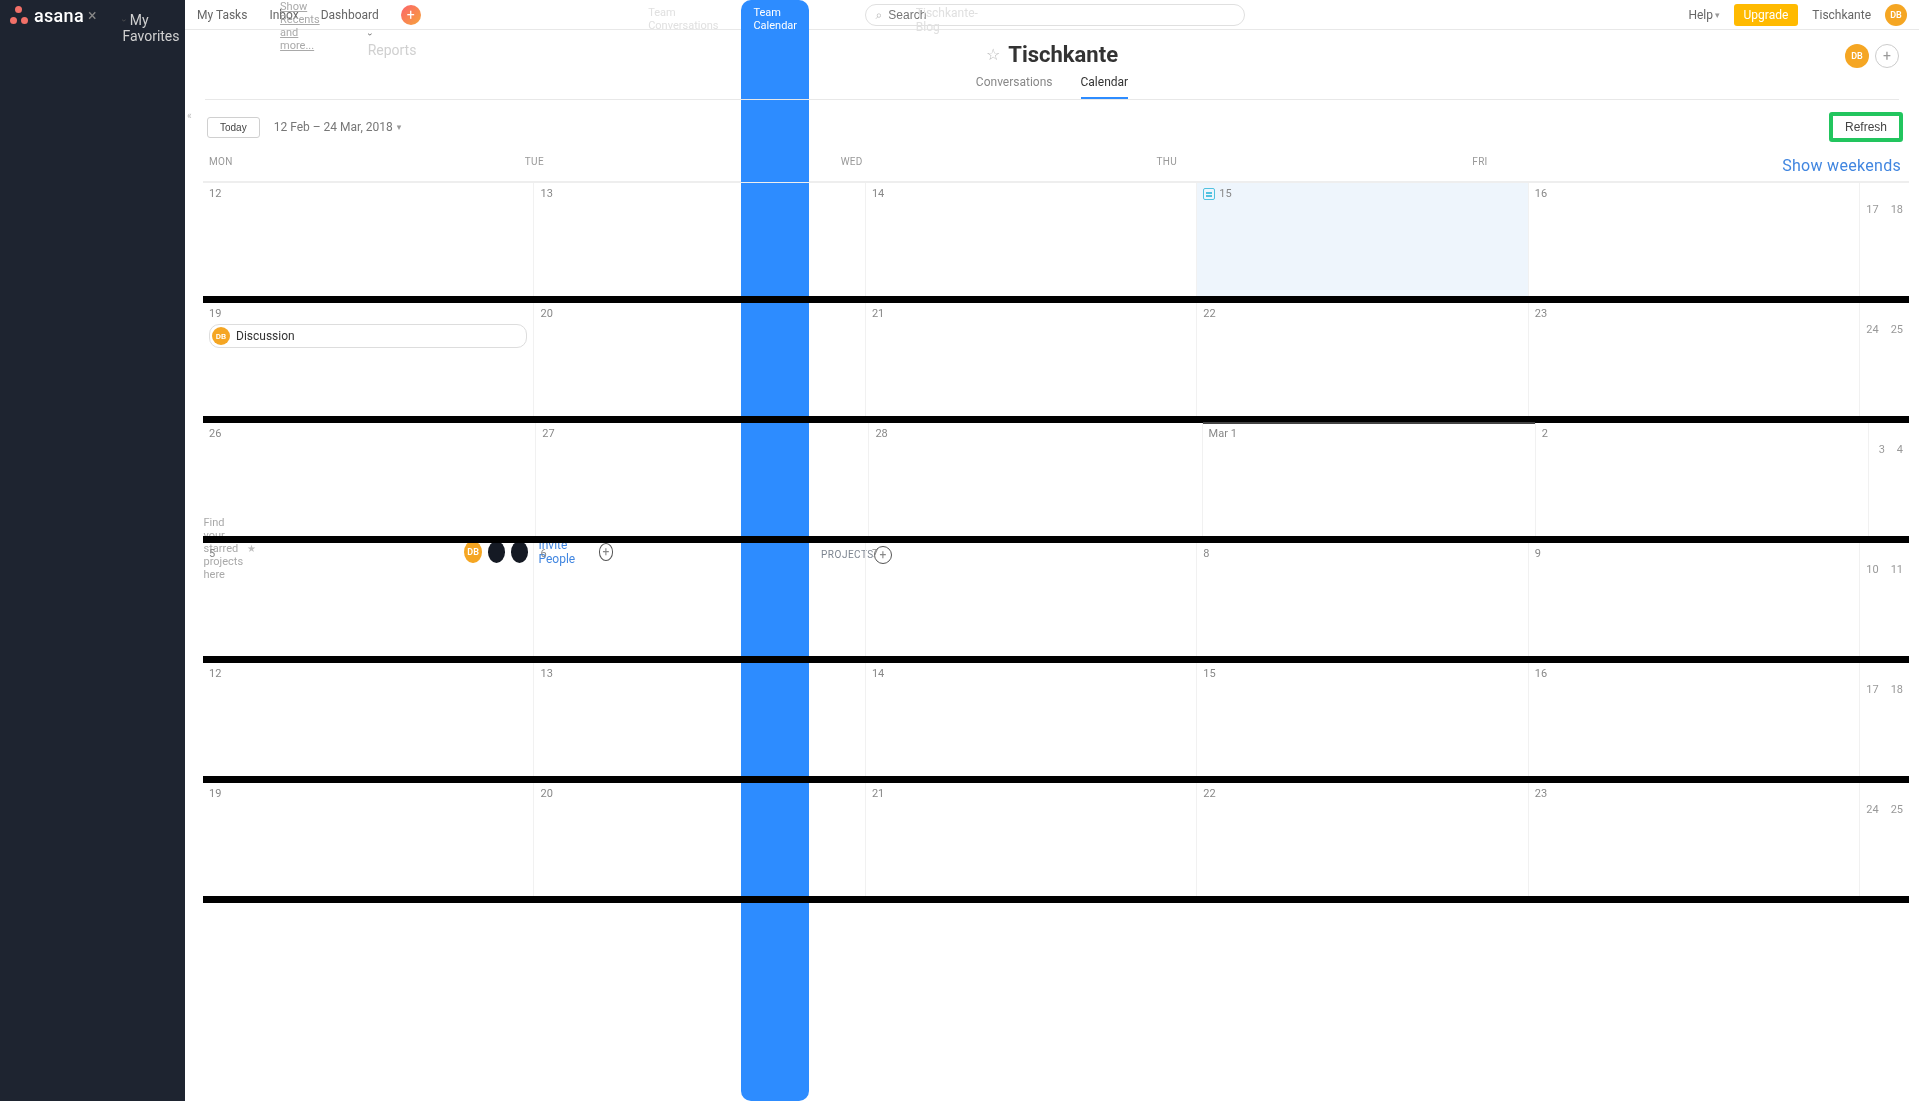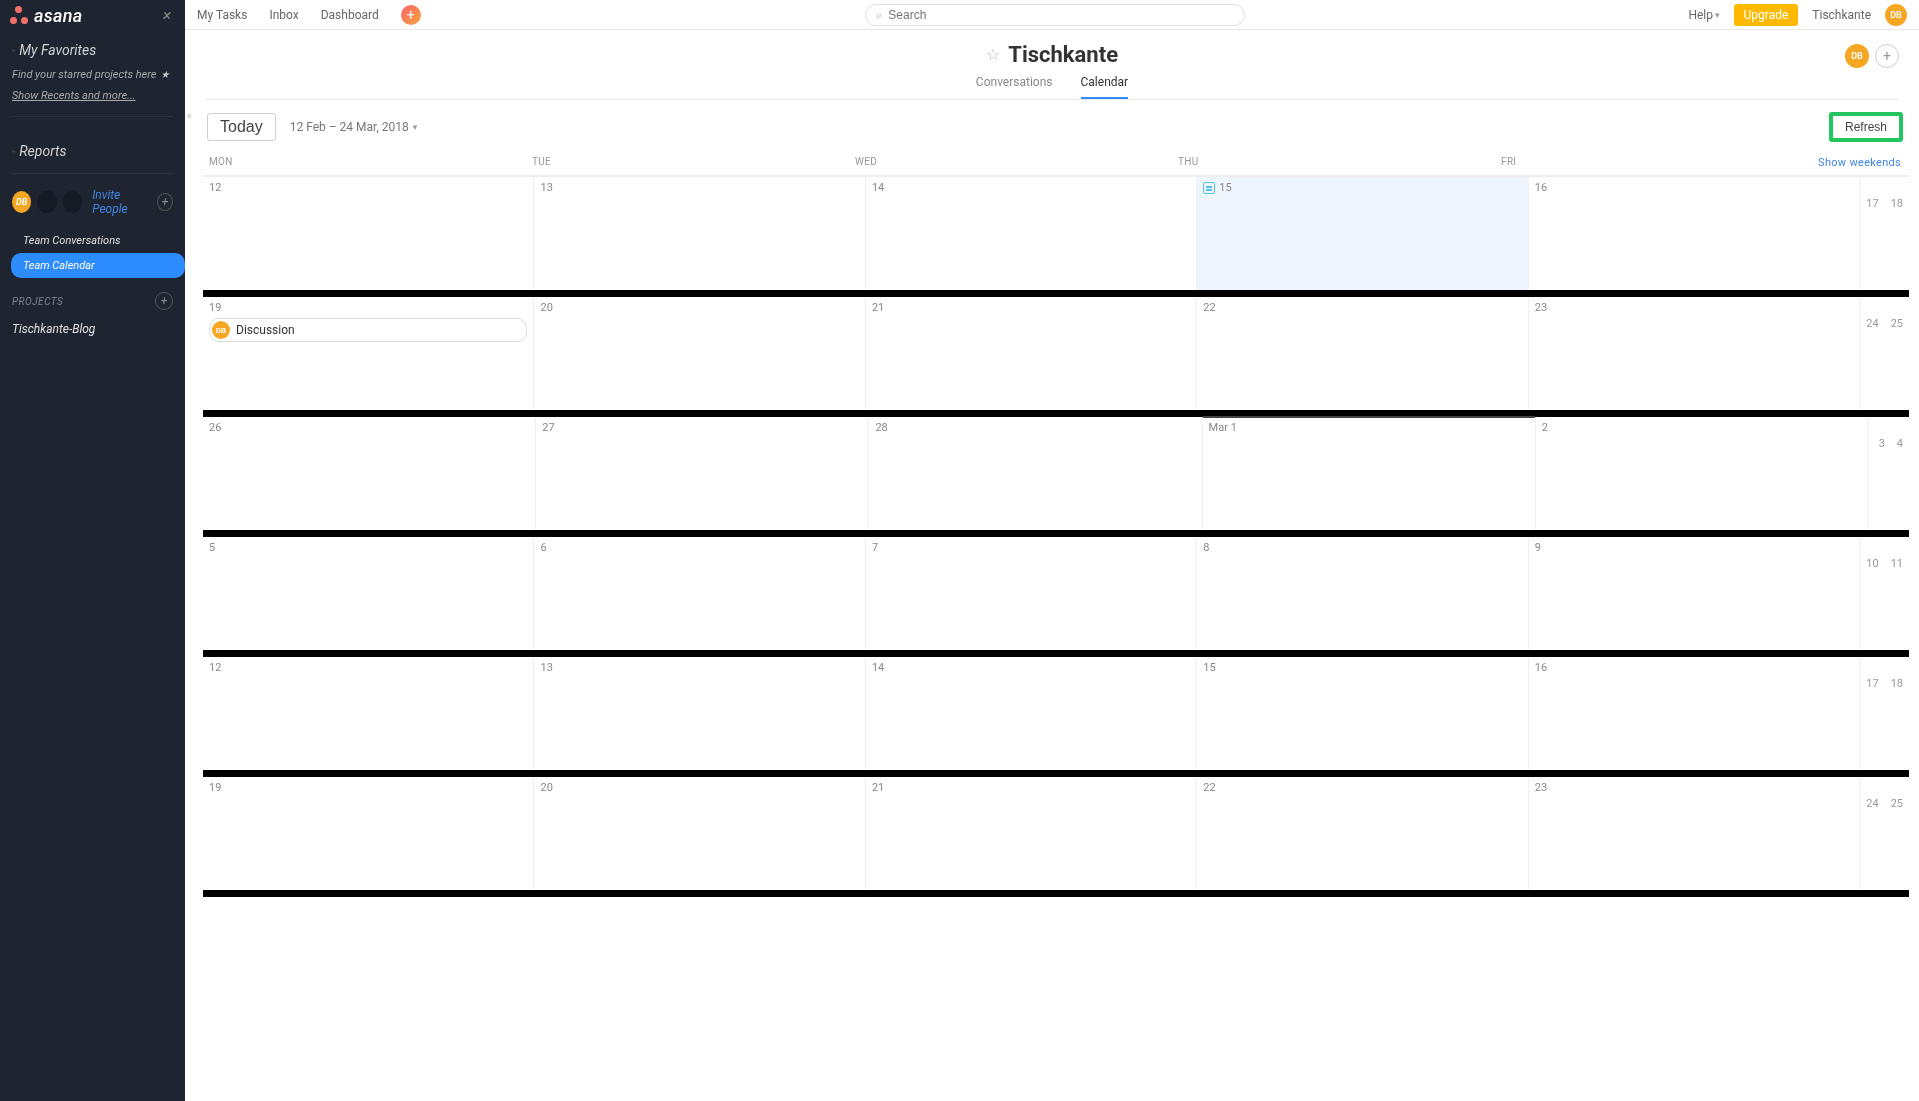--- a/index.html
+++ b/index.html
@@ -1,21 +1,21 @@
 <!DOCTYPE html>
 <html><head>
 <meta charset="utf-8">
 <style>
   * { box-sizing: border-box; margin: 0; padding: 0; }
   html, body { width: 100%; height: 100%; font-family: -apple-system, BlinkMacSystemFont, "Segoe UI", Roboto, Helvetica, Arial, sans-serif; font-size: 13px; color: #333; }
   body { background: #fff; overflow: hidden; }
 
   
   .app { display: flex; width: 100%; height: 100%; }
-  .sidebar { width: 185px; min-width: 185px; background: #1e2430; color: #ccc; display: flex; flex-direction: column; position: relative; font-style: italic; }
+  .sidebar { width: 185px; min-width: 185px; background: #1e2430; color: #ccc; display: flex; flex-direction: row; position: relative; }
   .main { flex: 1; display: flex; flex-direction: column; background: #fff; }
 
   
   .sidebar-top { display: flex; align-items: center; padding: 8px 10px; height: 30px; }
   .logo { display: flex; align-items: center; gap: 4px; }
   .logo-dots { width: 18px; height: 18px; position: relative; }
   .logo-dots span { position: absolute; width: 7px; height: 7px; background: #f27068; border-radius: 50%; }
   .logo-dots span:nth-child(1){ top:0; left:5px; }
   .logo-dots span:nth-child(2){ bottom:0; left:0; }
   .logo-dots span:nth-child(3){ bottom:0; right:0; }
@@ -69,30 +69,30 @@
   .header-avatars .top-avatar { width:24px; height:24px; }
   .add-circle { width:24px; height:24px; border:1px solid #ccc; border-radius:50%; display:inline-flex; align-items:center; justify-content:center; color:#999; font-size:14px; cursor:pointer; line-height:1; }
 
   .tabs { display:flex; justify-content:center; gap:28px; margin-top:8px; border-bottom:1px solid #e8e8e8; }
   .tab { font-size:12px; color:#888; padding:0 0 8px 0; cursor:pointer; border-bottom:2px solid transparent; }
   .tab.active { color:#333; border-bottom-color:#2d8cff; }
 
   
   .cal-wrap { flex:1; padding:12px 10px 0 18px; overflow:hidden; display:flex; flex-direction:column; }
   .cal-toolbar { display:flex; align-items:center; gap:14px; padding:0 0 10px 4px; }
-  .btn-today { border:1px solid #d0d0d0; background:#fff; padding:4px 12px; border-radius:3px; font-size:16px; color:#444; cursor:pointer; }
+  .btn-today { border:1px solid #d0d0d0; background:#fff; padding:4px 12px; border-radius:3px; font-size:10px; color:#444; cursor:pointer; }
   .date-range { font-size:12px; color:#777; cursor:pointer; display:flex; align-items:center; gap:4px; }
   .btn-refresh { margin-left:auto; border:4px solid #22c55e; background:#fff; padding:4px 12px; border-radius:3px; font-size:12px; color:#444; cursor:pointer; margin-right:6px; }
 
   
   .cal-scroll { flex:1; overflow-y:auto; border-top:1px solid #eee; position:relative; }
   .dow-row { display:flex; padding:4px 0 6px 0; border-bottom:1px solid #eee; }
   .dow { font-size:10px; color:#999; letter-spacing:.3px; }
   .dow.main-col { flex:1; padding-left:6px; }
-  .dow.show-weekends { color:#4186e0; cursor:pointer; text-align:right; padding-right:8px; min-width:80px; font-size:11px; }
+  .dow.show-weekends { color:#4186e0; cursor:pointer; text-align:right; padding-right:8px; min-width:80px; font-size:16px; }
 
   .week { display:flex; min-height:120px; border-bottom:7px solid #000000; position:relative; }
   .day { flex:1; border-right:1px solid #f1f1f1; padding:4px 6px; position:relative; }
   .day:last-child { border-right:none; }
   .day.today { background:#eef5fc; }
   .day.weekend-col { flex:0 0 40px; display:flex; justify-content:flex-end; gap:8px; padding:20px 6px; color:#999; border-right:none; font-size:11px; }
   .day.weekend-col span+span { margin-left:4px; }
   .daynum { font-size:11px; color:#888; }
   .today-badge { display:inline-block; width:12px; height:12px; border:1.5px solid #51c2e0; border-radius:2px; position:relative; margin-right:4px; vertical-align:middle; }
   .today-badge::after{ content:""; position:absolute; left:2px; right:2px; top:3px; height:2px; background:#51c2e0; box-shadow:0 3px 0 #51c2e0; }

